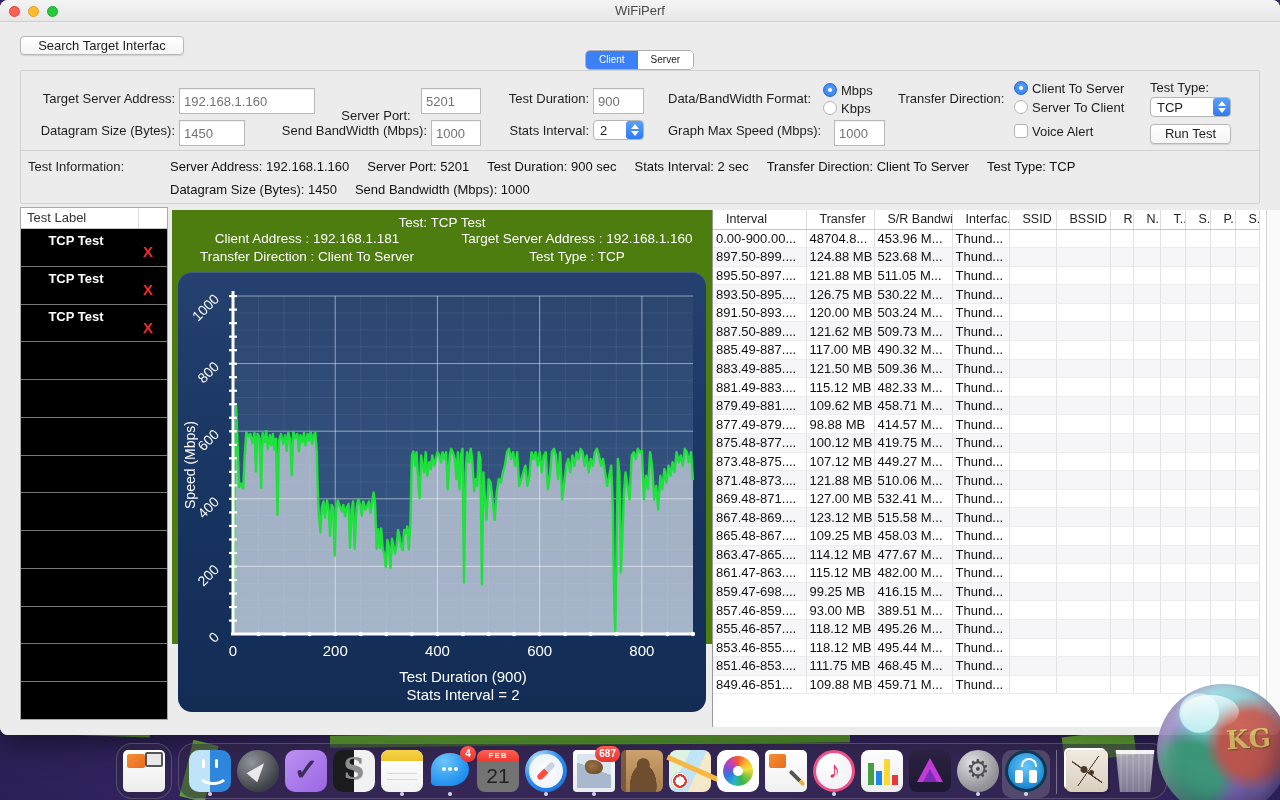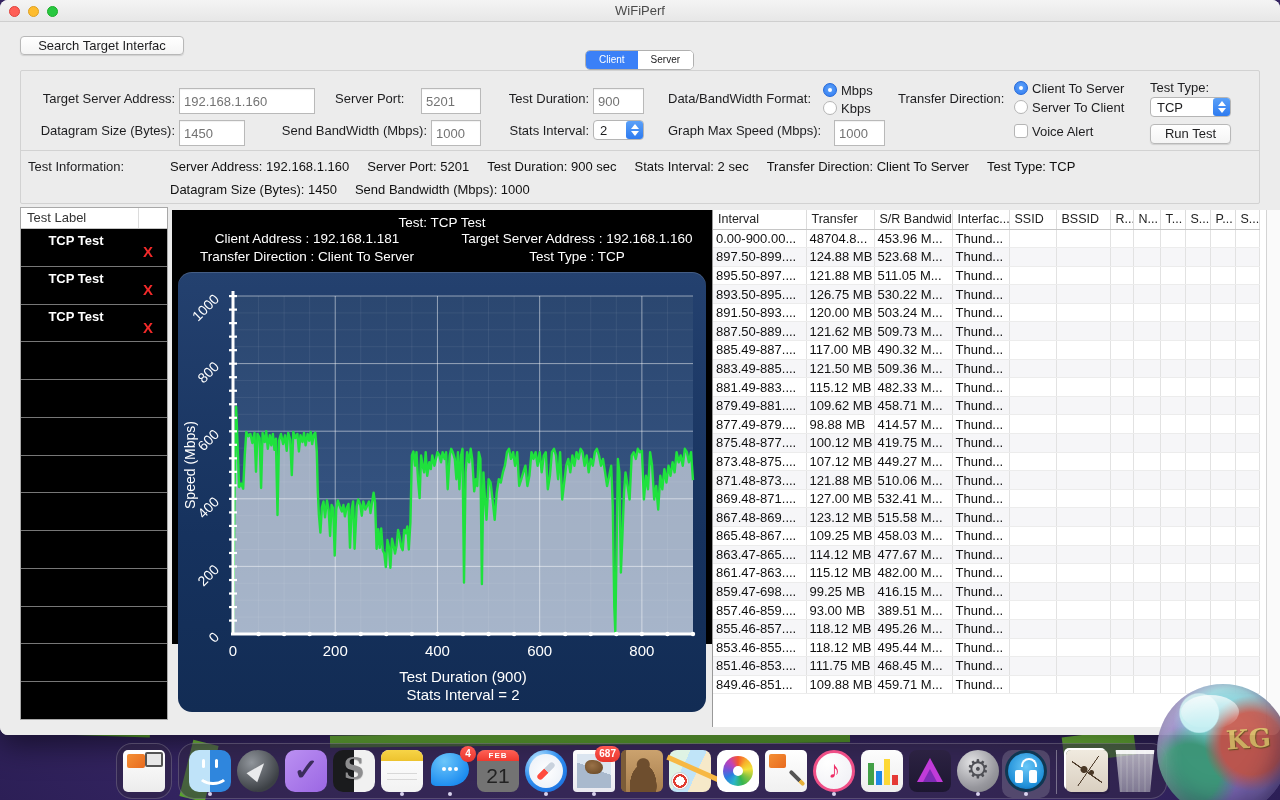--- a/index.html
+++ b/index.html
@@ -74,35 +74,35 @@
   #test-list-header { height:21px; background:#fff; border-bottom:1px solid #c4c4c4;
     font-size:13px; color:#333; line-height:20px; padding-left:6px; position:relative; }
   #test-list-header::after { content:""; position:absolute; right:28px; top:0; width:1px; height:100%; background:#dcdcdc; }
   #test-list-rows { display:flex; flex-direction:column; height:490px; gap:1px; background:#777; }
   .tl-row { flex:1; background:#000; position:relative; }
   .tl-row .tl-label { display:block; text-align:center; width:110px; margin-top:4px;
     color:#fff; font-weight:bold; font-size:13px; }
   .tl-row .tl-close { position:absolute; right:14px; top:14px; color:#f32a2a; font-weight:bold; font-size:15px; }
 
   
-  #chart-panel { position:absolute; left:172px; top:210px; width:540px; height:434px; background:#000000; }
+  #chart-panel { position:absolute; left:172px; top:210px; width:540px; height:434px; background:#4d7c0f; }
   .ch-line { color:#fff; font-size:13.5px; text-align:center; }
   #ch-line1 { margin-top:5px; }
   #ch-line2, #ch-line3 { display:flex; }
   #ch-line2 div, #ch-line3 div { width:50%; text-align:center; line-height:18px; }
   #chart-card { position:absolute; left:6px; top:62px; width:528px; height:440px; border-radius:14px;
     background:linear-gradient(#24416f, #16325e 60%, #122c54);
     box-shadow:inset 0 1px 0 rgba(255,255,255,.15); }
   #chart-svg { position:absolute; inset:0; }
 
   
   #table-wrap { position:absolute; left:712px; top:210px; width:554px; height:517px; background:#fff;
     overflow:hidden; border-left:1px solid #999; }
   table { border-collapse:collapse; table-layout:fixed; width:546px; }
-  th { font-size:12.5px; font-weight:normal; color:#222; text-align:left; padding:2px 5px;
+  th { font-size:12.5px; font-weight:normal; color:#222; text-align:left; padding:2px 13px;
     border-right:1px solid #dcdcdc; border-bottom:1px solid #c6c6c6; height:19px;
     white-space:nowrap; overflow:hidden; background:#fff; }
   td { font-size:13px; color:#111; padding:0 3px; border-right:1px solid #e2e2e2;
     border-bottom:1px solid #ececec; height:18.6px; white-space:nowrap; overflow:hidden; }
   tr:nth-child(even) td { background:#f6f6f8; }
   #table-scrollbar { position:absolute; left:1266px; top:210px; width:14px; height:517px;
     background:#fafafa; border-left:1px solid #d4d4d4; }
 
   #window-bottom { position:absolute; left:0; top:727px; width:1280px; height:8px;
     background:#ececec; border-radius:0 0 8px 8px; }
@@ -284,21 +284,21 @@
   <div id="segmented">
     <div class="seg sel">Client</div>
     <div class="seg unsel">Server</div>
   </div>
 
   <div id="form-box"></div>
   <div id="form-divider"></div>
 
   <div class="lbl" style="left:22px;top:91px;width:153px;text-align:right;">Target Server Address:</div>
   <input class="txt-input" style="left: 179px; top: 88px; width: 136px;" value="192.168.1.160">
-  <div class="lbl" style="left:335px;top:91px;width:82px;text-align:left;">Server Port:</div>
+  <div class="lbl" style="left:335px;top:108px;width:82px;text-align:center;">Server Port:</div>
   <input class="txt-input" style="left: 421px; top: 88px; width: 60px;" value="5201">
   <div class="lbl" style="left:500px;top:91px;width:89px;text-align:right;">Test Duration:</div>
   <input class="txt-input" style="left: 593px; top: 88px; width: 51px;" value="900">
   <div class="lbl" style="left:668px;top:91px;">Data/BandWidth Format:</div>
   <div class="radio on" style="left:823px;top:83px;"></div>
   <div class="rlabel" style="left:841px;top:83px;">Mbps</div>
   <div class="radio off" style="left:823px;top:101px;"></div>
   <div class="rlabel" style="left:841px;top:101px;">Kbps</div>
   <div class="lbl" style="left:898px;top:91px;">Transfer Direction:</div>
   <div class="radio on" style="left:1014px;top:81px;"></div>

